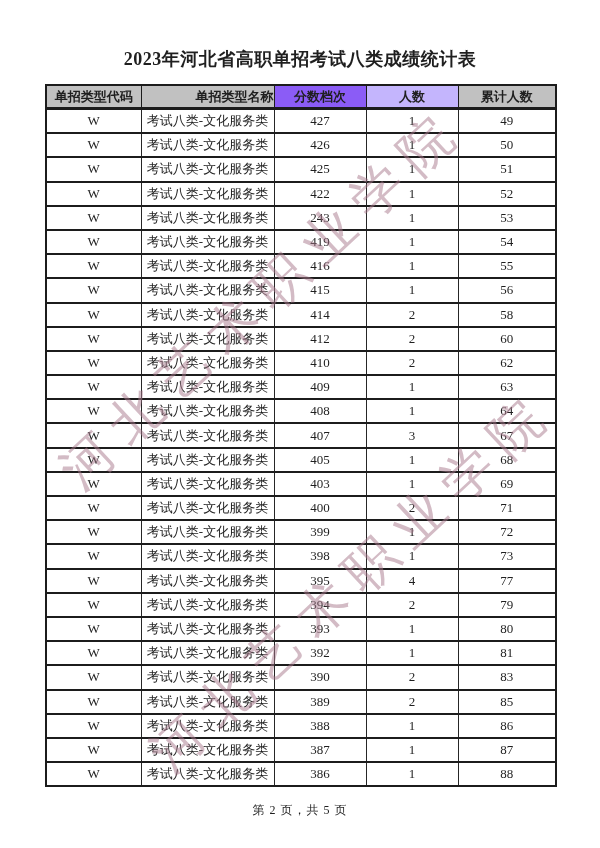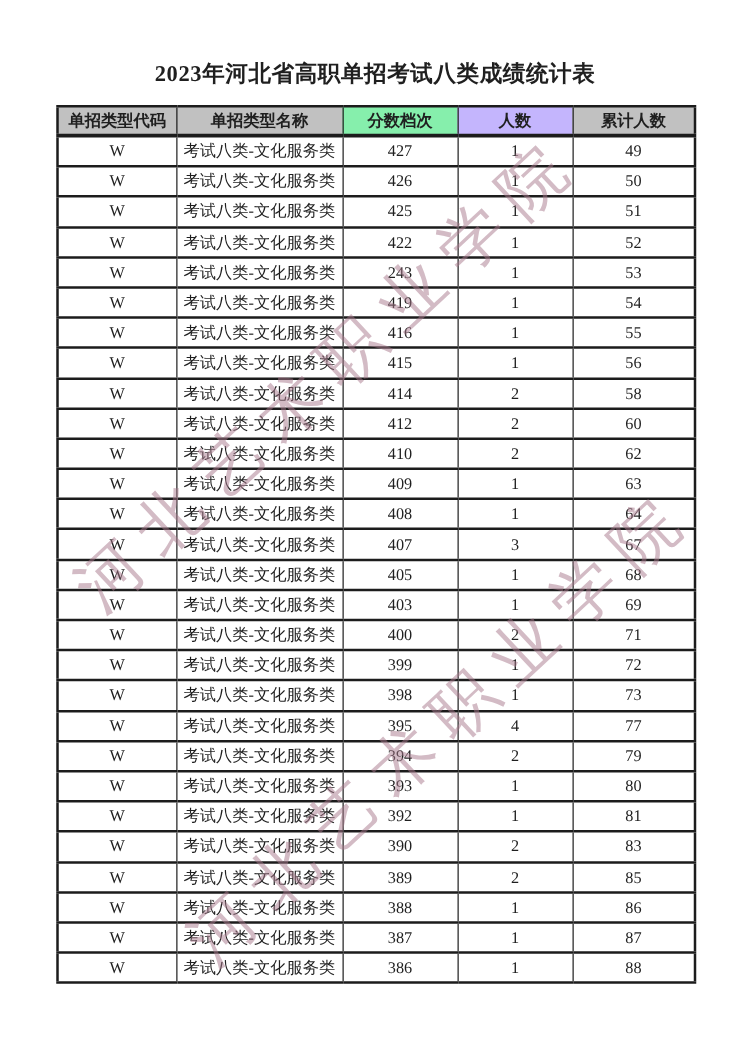--- a/index.html
+++ b/index.html
@@ -88,22 +88,22 @@
     <colgroup>
       <col style="width:95px">
       <col style="width:133px">
       <col style="width:92px">
       <col style="width:92px">
       <col style="width:98px">
     </colgroup>
     <thead>
       <tr>
         <th style="background: rgb(193, 193, 193);">单招类型代码</th>
-        <th style="background: rgb(193, 193, 193);">单招类型名称</th>
-        <th style="background: #86efac;">分数档次</th>
+        <th style="background: rgb(193, 193, 193); text-align: right;">单招类型名称</th>
+        <th style="background: #8b5cf6;">分数档次</th>
         <th style="background: #c4b5fd;">人数</th>
         <th style="background: rgb(193, 193, 193); font-family: Liberation Serif, serif;">累计人数</th>
       </tr>
     </thead>
     <tbody>
         <tr>
           <td>W</td>
           <td>考试八类-文化服务类</td>
           <td>427</td>
           <td>1</td>
@@ -294,14 +294,15 @@
         <tr>
           <td>W</td>
           <td>考试八类-文化服务类</td>
           <td>386</td>
           <td>1</td>
           <td>88</td>
         </tr>
       </tbody>
   </table>
 
+  <div class="footer">第 2 页，共 5 页</div>
 
 </div>
 
 </body></html>

